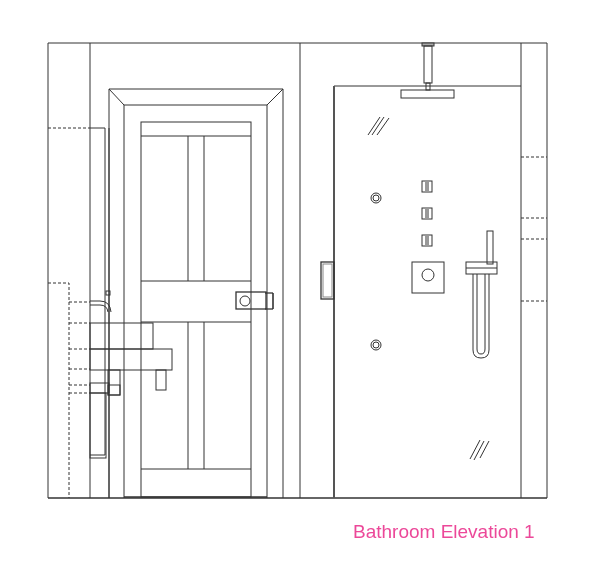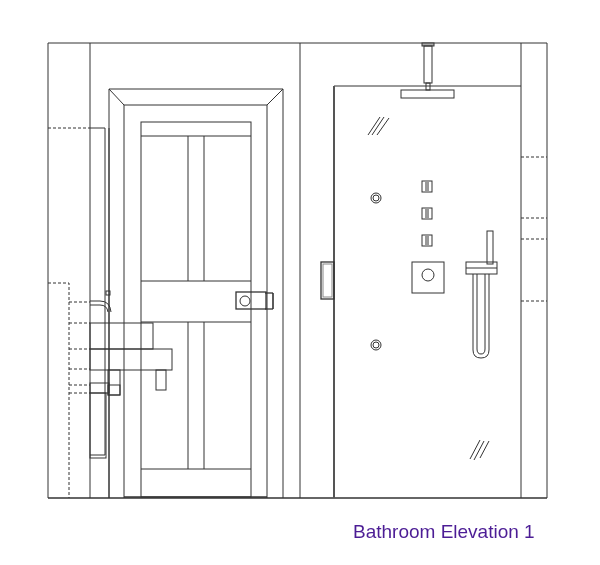--- a/index.html
+++ b/index.html
@@ -3,21 +3,21 @@
 <meta charset="utf-8">
 <style>
   html, body { margin: 0; padding: 0; background: #ffffff; }
   body { width: 600px; height: 565px; position: relative; overflow: hidden; }
   #drawing { position: absolute; left: 0; top: 0; }
   .caption {
     position: absolute;
     left: 353px; top: 521px;
     font-family: "Liberation Sans", sans-serif;
     font-size: 19px;
-    color: #4c1d95;
+    color: #ec4899;
     white-space: nowrap;
   }
 </style>
 </head>
 <body>
 
 <svg id="drawing" width="600" height="565" viewBox="0 0 600 565" xmlns="http://www.w3.org/2000/svg">
   <g fill="none" stroke="#333" stroke-width="1">
 
     <g>

